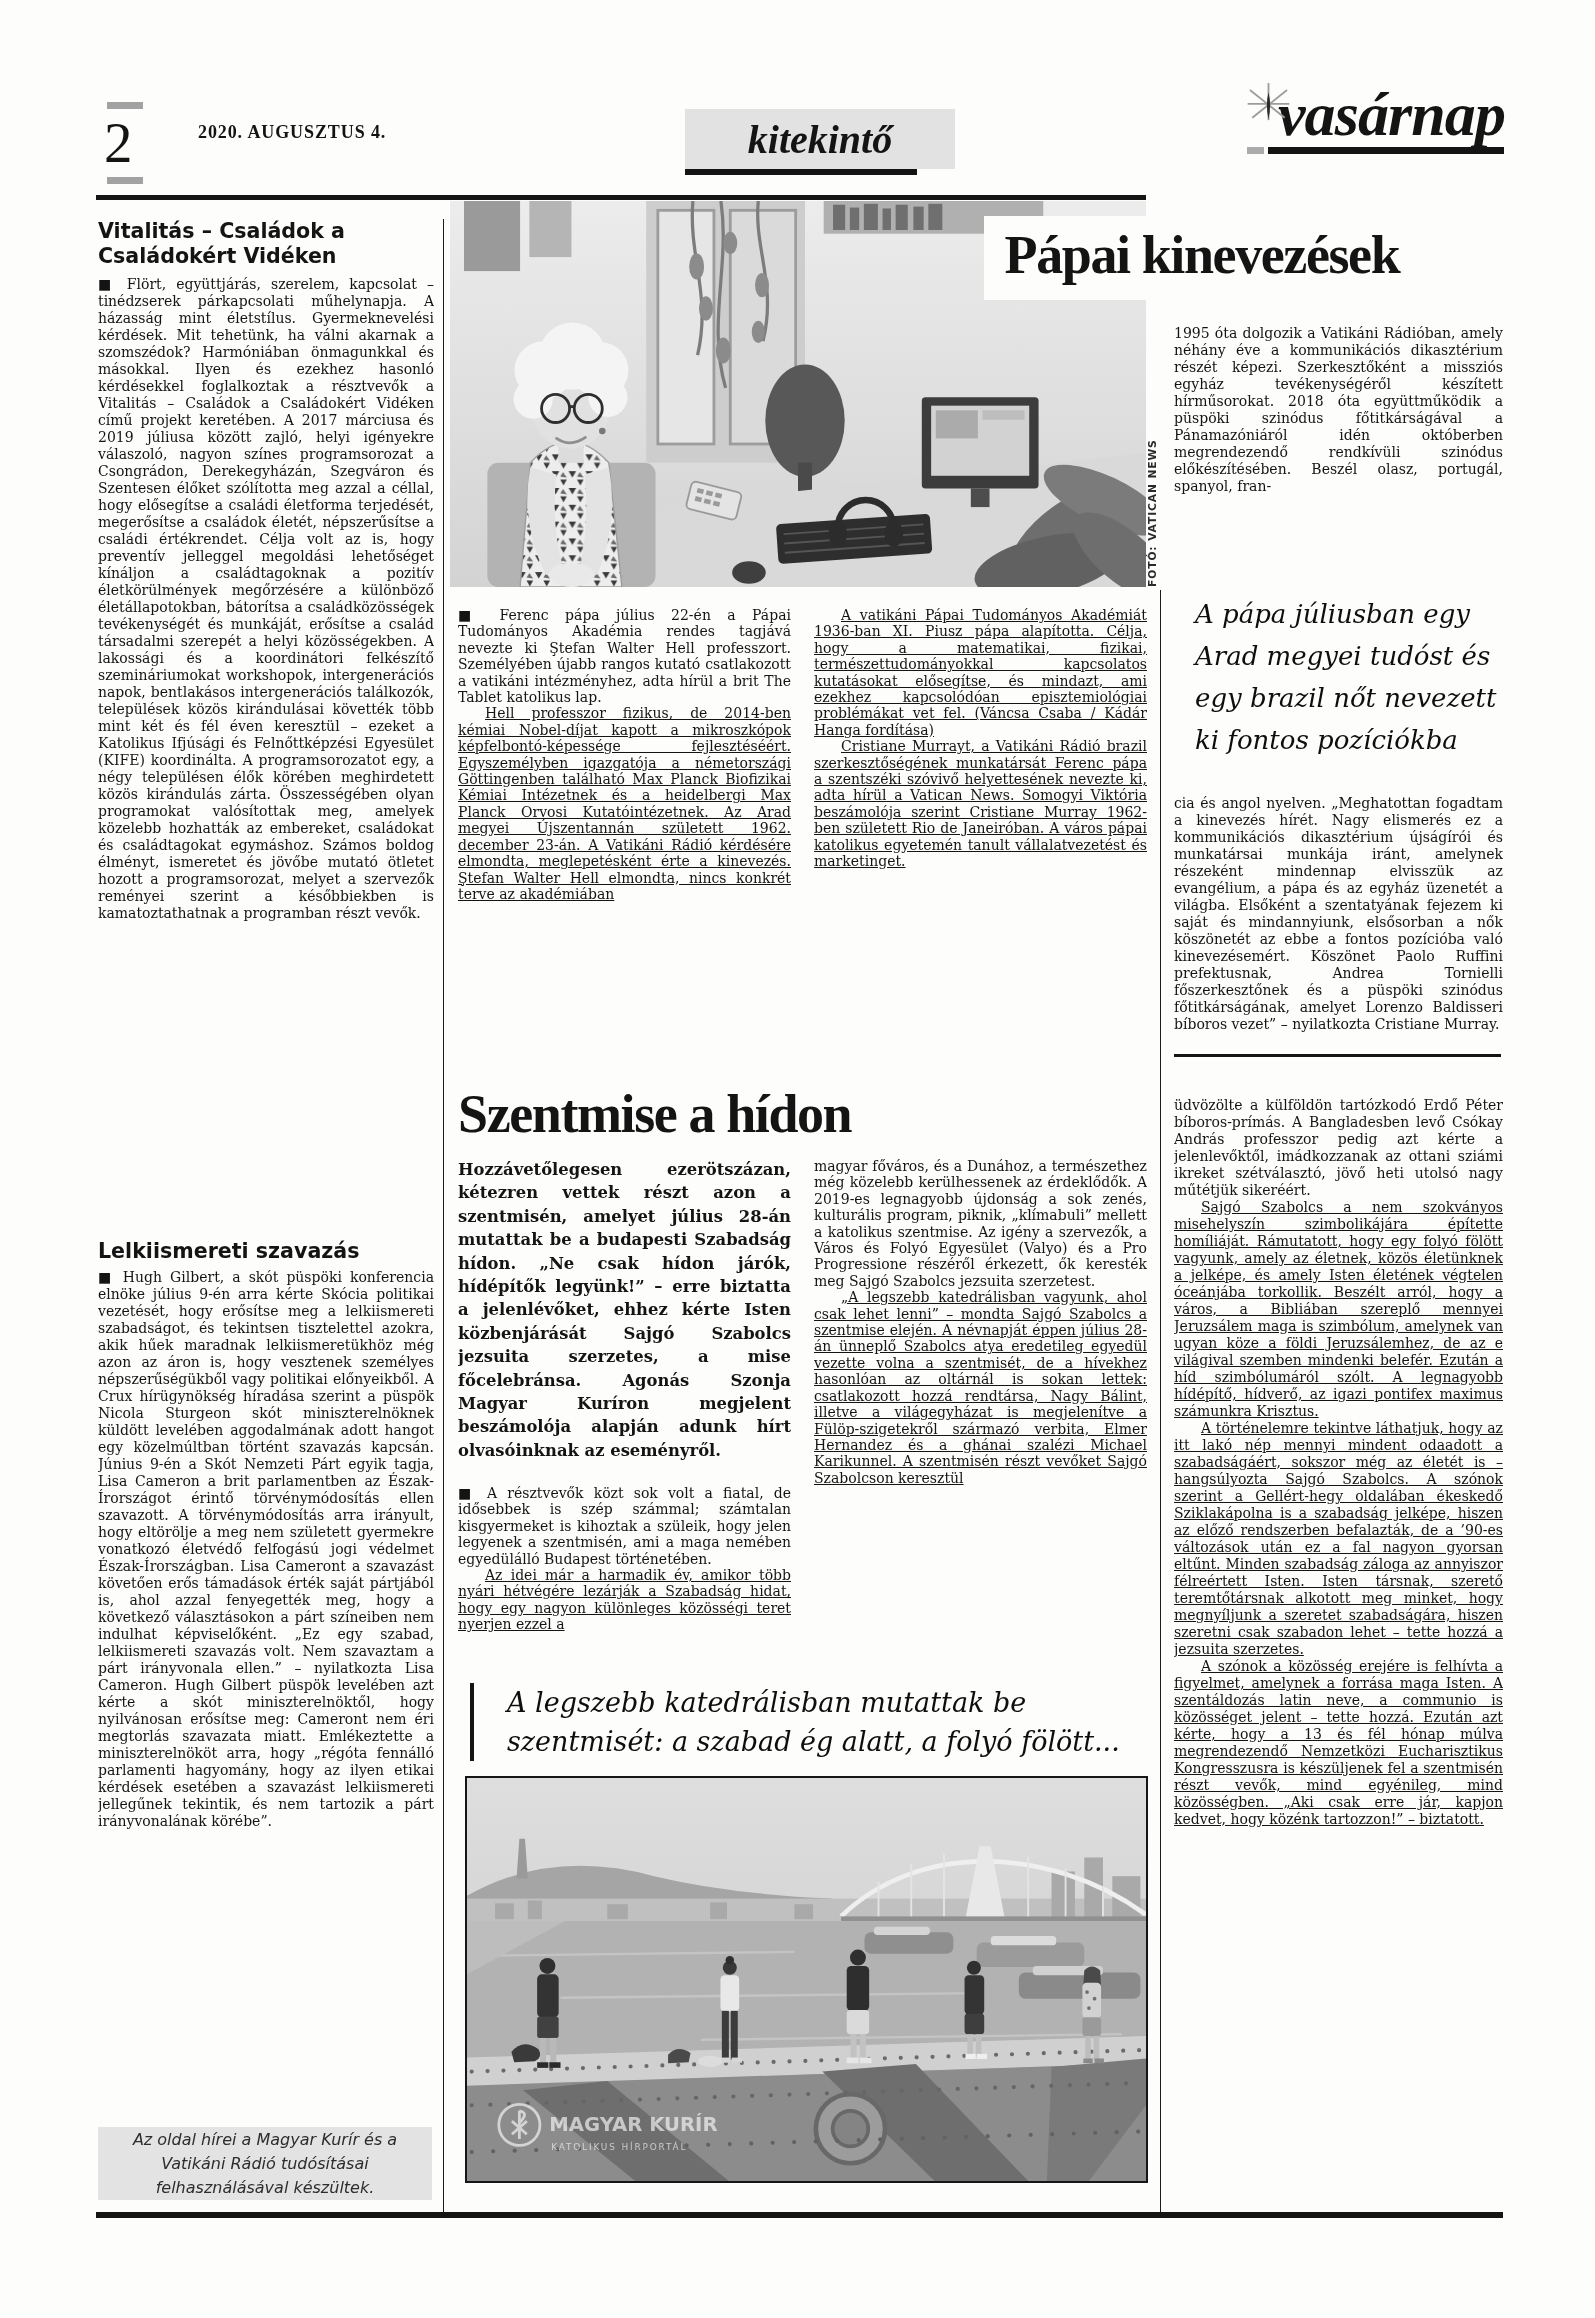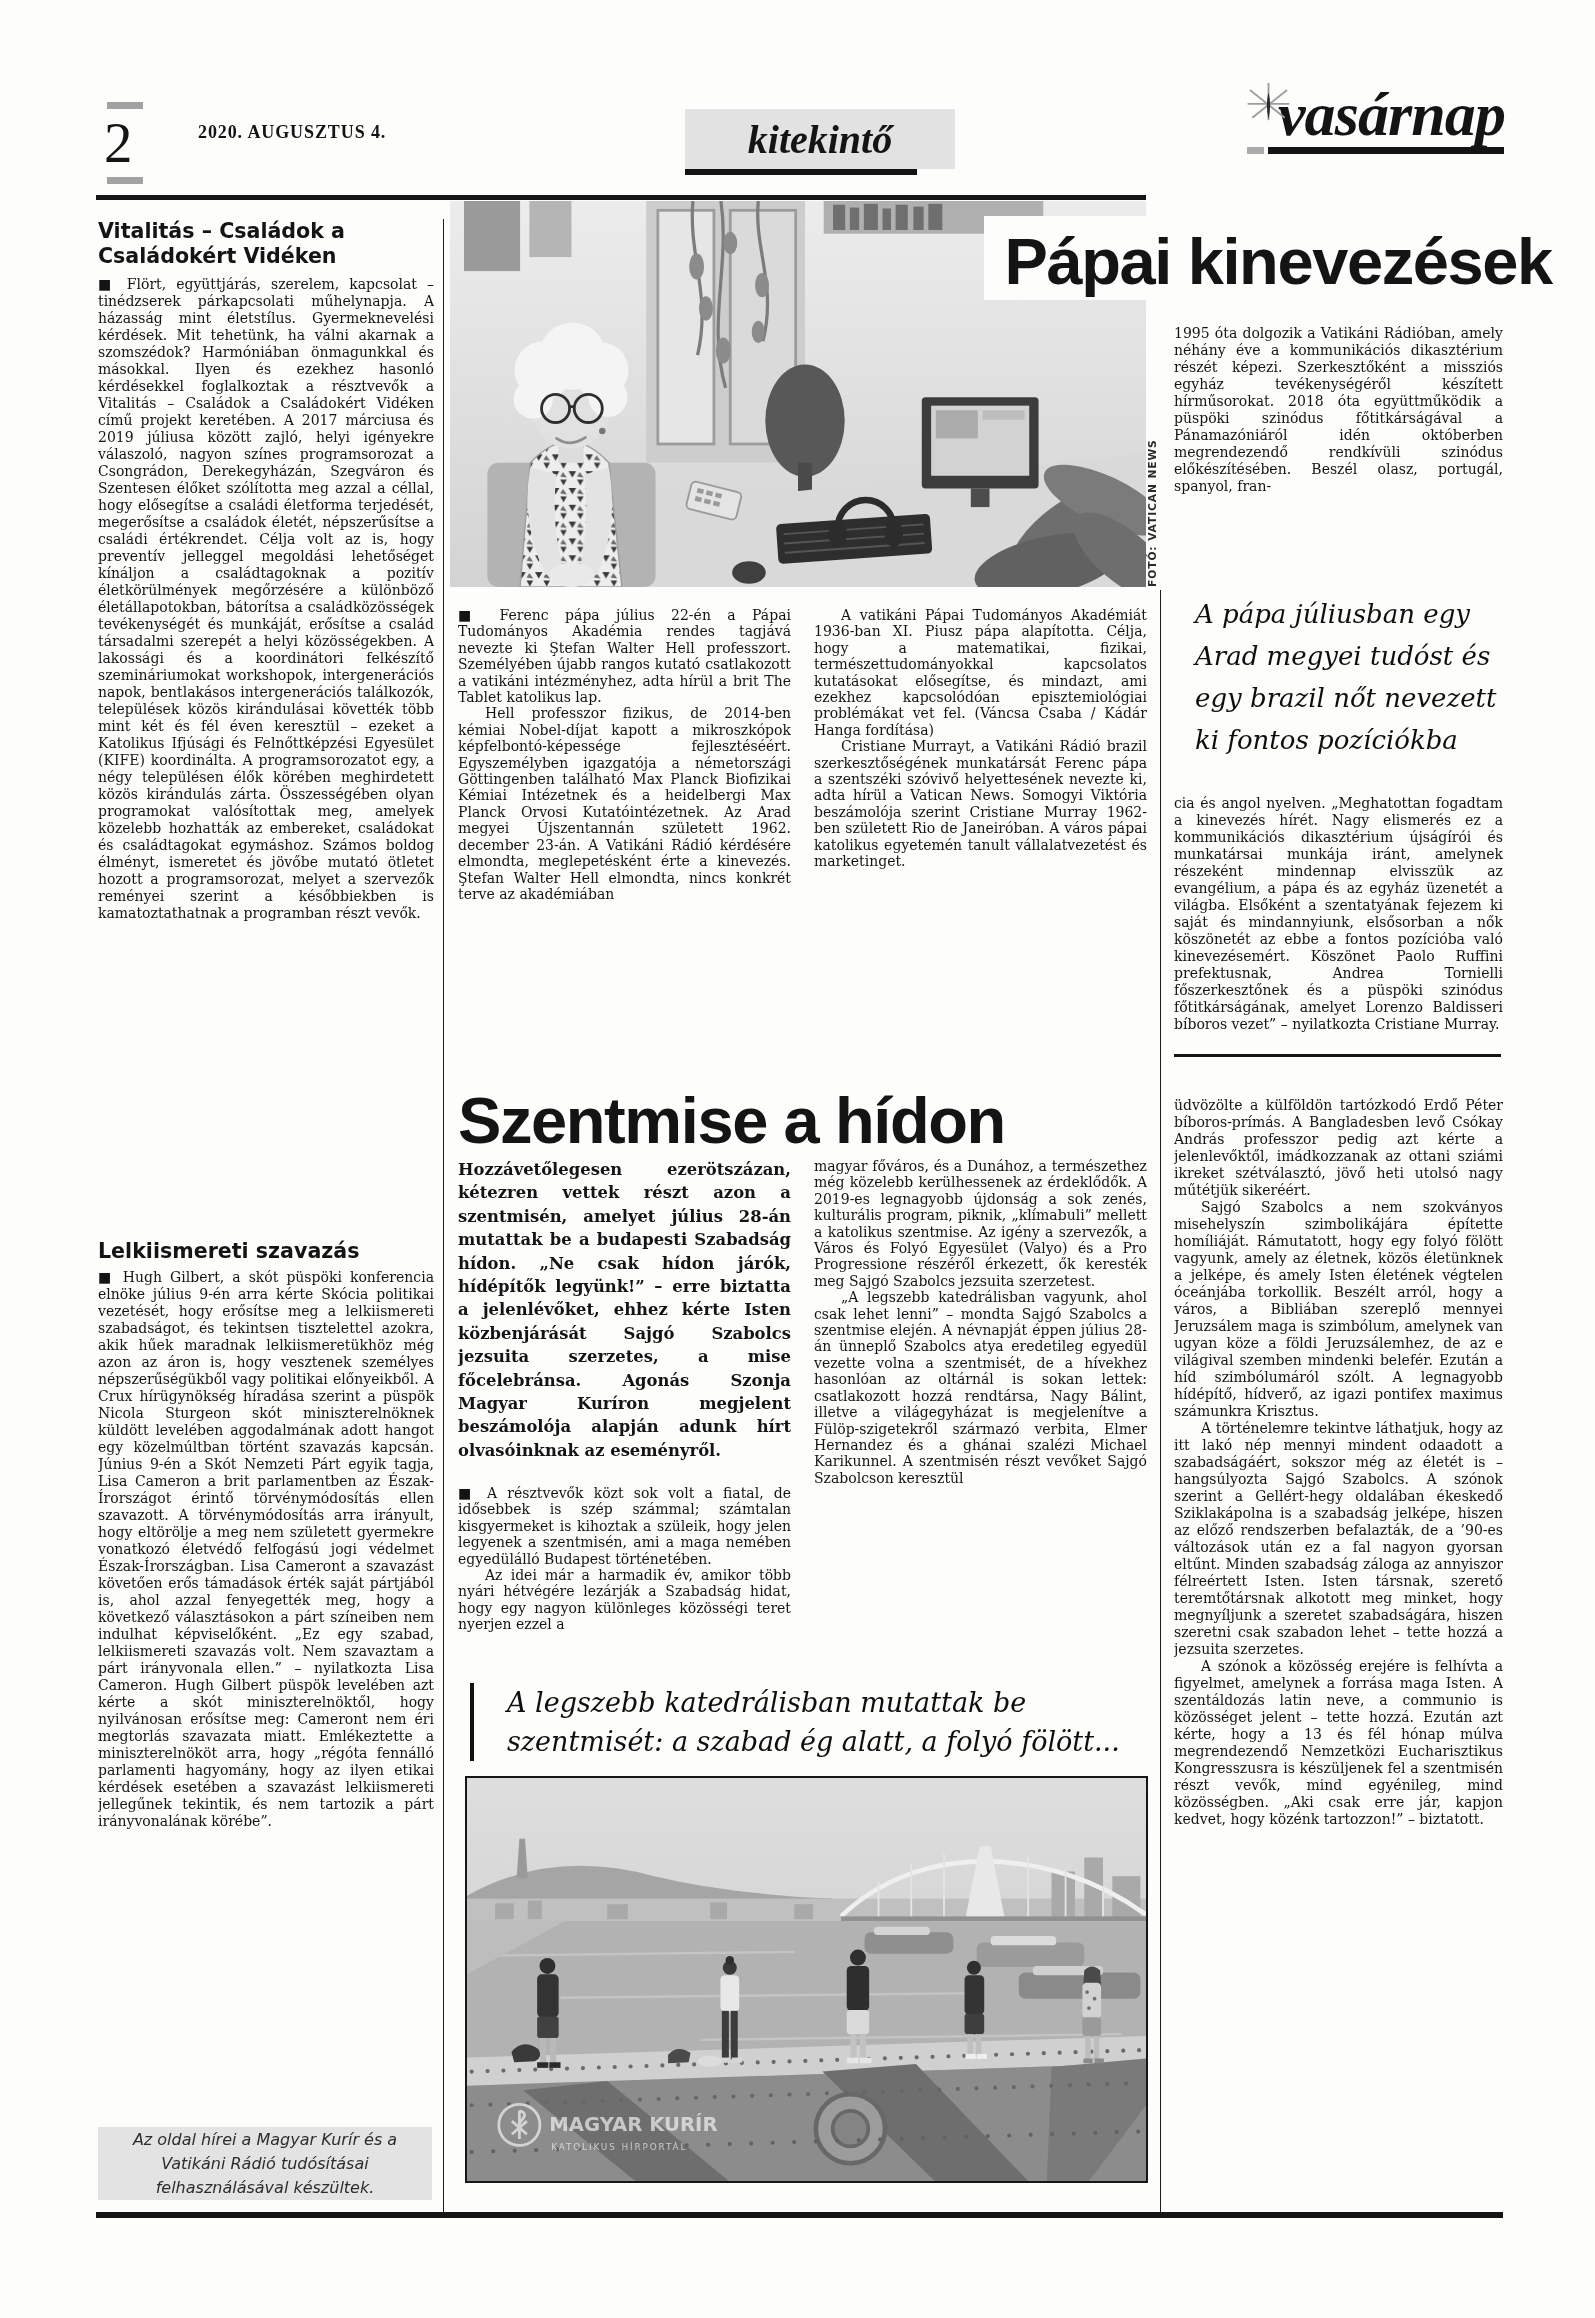--- a/index.html
+++ b/index.html
@@ -1,25 +1,25 @@
 <!DOCTYPE html>
 <html lang="hu" style="font-size:7.5px"><head>
 <meta charset="utf-8">
 <style>
   html,body{margin:0;padding:0;background:#efefef;}
   .page{position:relative;width:1595px;height:2319px;background:#fdfdfb;color:#141414;
         font-family:"DejaVu Serif","Liberation Serif",serif;overflow:hidden;}
   .abs{position:absolute;}
   .body-text{font-size:14px;line-height:17px;text-align:justify;overflow:hidden;}
   .body-text p{margin:0;}
-  .body-text p.ind{text-indent:27px;}
+  .body-text p.ind{text-indent:27px;text-decoration:underline;}
   .mid .body-text p, .mid.body-text p{line-height:16.4px;}
   .col-title{font-family:"DejaVu Sans","Liberation Sans",sans-serif;font-weight:bold;
              font-size:20.6px;line-height:25px;}
-  .headline{font-family:Liberation Sans, sans-serif;font-weight:bold;font-size:65px;
+  .headline{font-family:Liberation Serif, serif;font-weight:bold;font-size:54px;
             letter-spacing:-1.4px;white-space:nowrap;}
   .lead{font-weight:bold;font-size:16.4px;line-height:23.4px;text-align:justify;overflow:hidden;}
   .pullquote{font-style:italic;font-size:26px;line-height:42px;color:#0e0e0e;}
   .pullquote2{font-style:italic;font-size:27px;line-height:39px;color:#0e0e0e;}
   .vrule{background:#1c1c1c;width:1.4px;}
   .hrule{background:#151515;}
   .graybox{background:#e3e3e3;font-family:"DejaVu Sans","Liberation Sans",sans-serif;
            font-size:16px;line-height:24px;color:#2d2d2d;text-align:center;font-style:italic;}
   .datefont{font-family:"Liberation Serif",serif;font-weight:bold;font-size:18px;letter-spacing:0.9px;}
   .kitekinto{background:#e2e2e2;text-align:center;}

